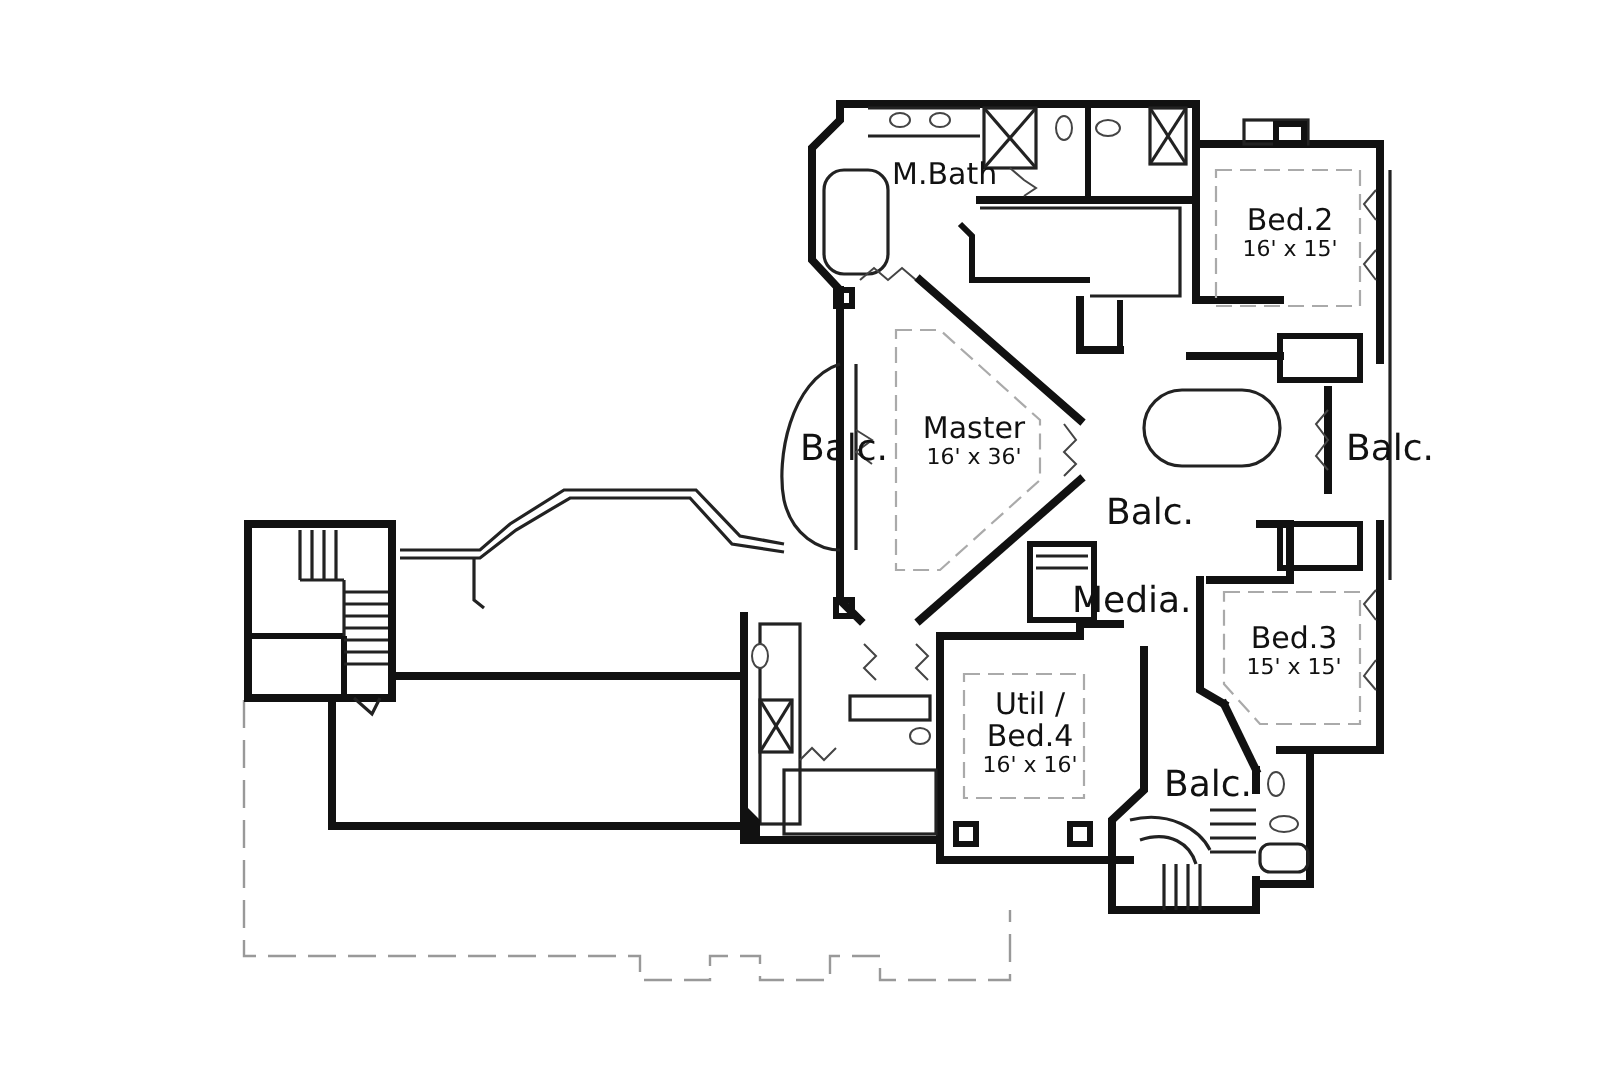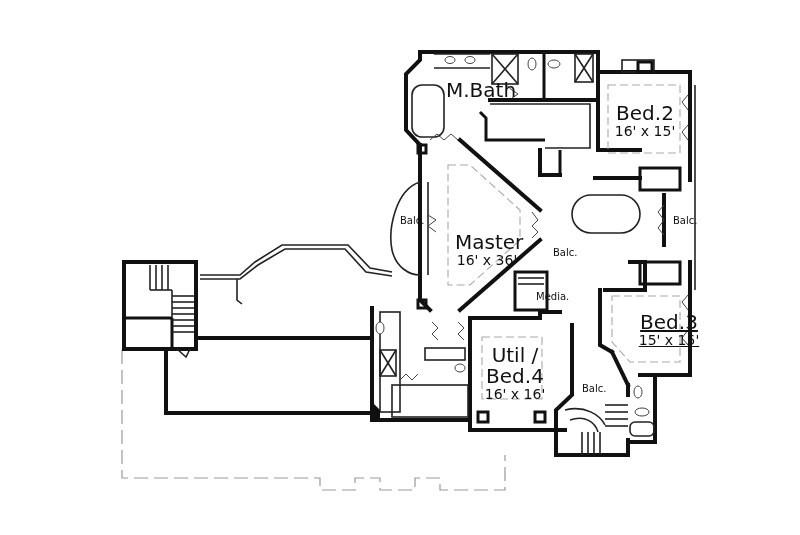--- a/index.html
+++ b/index.html
@@ -6,23 +6,23 @@
   body { width: 800px; height: 535px; overflow: hidden; position: relative; font-family: "DejaVu Sans", sans-serif; }
   #plan { position: absolute; left: 0; top: 0; width: 800px; height: 535px; }
   .wall { stroke: #111; stroke-width: 4; fill: none; stroke-linecap: square; }
   .wall-thin { stroke: #222; stroke-width: 1.6; fill: none; }
   .wall-med { stroke: #111; stroke-width: 3; fill: none; }
   .dash { stroke: #999; stroke-width: 1.2; fill: none; stroke-dasharray: 14 6; }
   .ceil { stroke: #aaa; stroke-width: 1.1; fill: none; stroke-dasharray: 8 4; }
   .fix { stroke: #444; stroke-width: 1; fill: #fff; }
   .door { stroke: #444; stroke-width: 1; fill: none; }
   .label { position: absolute; color: #111; text-align: center; line-height: 1.05; white-space: nowrap; }
-  .room-name { font-size: 20px; }
-  .room-dim { font-size: 14px; }
-  .balc { font-size: 10px; }
+  .room-name { font-size: 15px; }
+  .room-dim { font-size: 11px; }
+  .balc { font-size: 18px; }
 </style>
 </head>
 <body>
 
 <svg id="plan" viewBox="0 0 800 535" xmlns="http://www.w3.org/2000/svg">
 
   <g>
     <polyline class="dash" points="122,350 122,478 320,478 320,490 355,490 355,478 380,478 380,490 415,490 415,478 440,478 440,490 505,490 505,455"></polyline>
   </g>
 
@@ -178,31 +178,31 @@
     <polyline class="wall" points="655,375 655,442 628,442"></polyline>
     <ellipse class="fix" cx="638" cy="392" rx="4" ry="6"></ellipse>
     <ellipse class="fix" cx="642" cy="412" rx="7" ry="4"></ellipse>
     <rect class="wall-thin" x="630" y="422" width="24" height="14" rx="5"></rect>
     <line class="wall" x1="612" y1="352" x2="628" y2="385"></line>
   </g>
 </svg>
 
 <div class="label room-name" style="left:446px; top:80px;">M.Bath</div>
 
-<div class="label" style="left:455px; top:207px; width:64px;margin-top:25px;">
+<div class="label" style="left:455px; top:207px; width:64px;">
   <div class="room-name">Master</div>
   <div class="room-dim">16' x 36'</div>
 </div>
 
 <div class="label" style="left:612px; top:103px; width:66px;">
   <div class="room-name">Bed.2</div>
   <div class="room-dim">16' x 15'</div>
 </div>
 
-<div class="label" style="left:636px; top:312px; width:66px;text-decoration:underline;">
+<div class="label" style="left:614px; top:312px; width:66px;">
   <div class="room-name">Bed.3</div>
   <div class="room-dim">15' x 15'</div>
 </div>
 
 <div class="label" style="left:482px; top:345px; width:66px;">
   <div class="room-name">Util /</div>
   <div class="room-name">Bed.4</div>
   <div class="room-dim">16' x 16'</div>
 </div>
 

